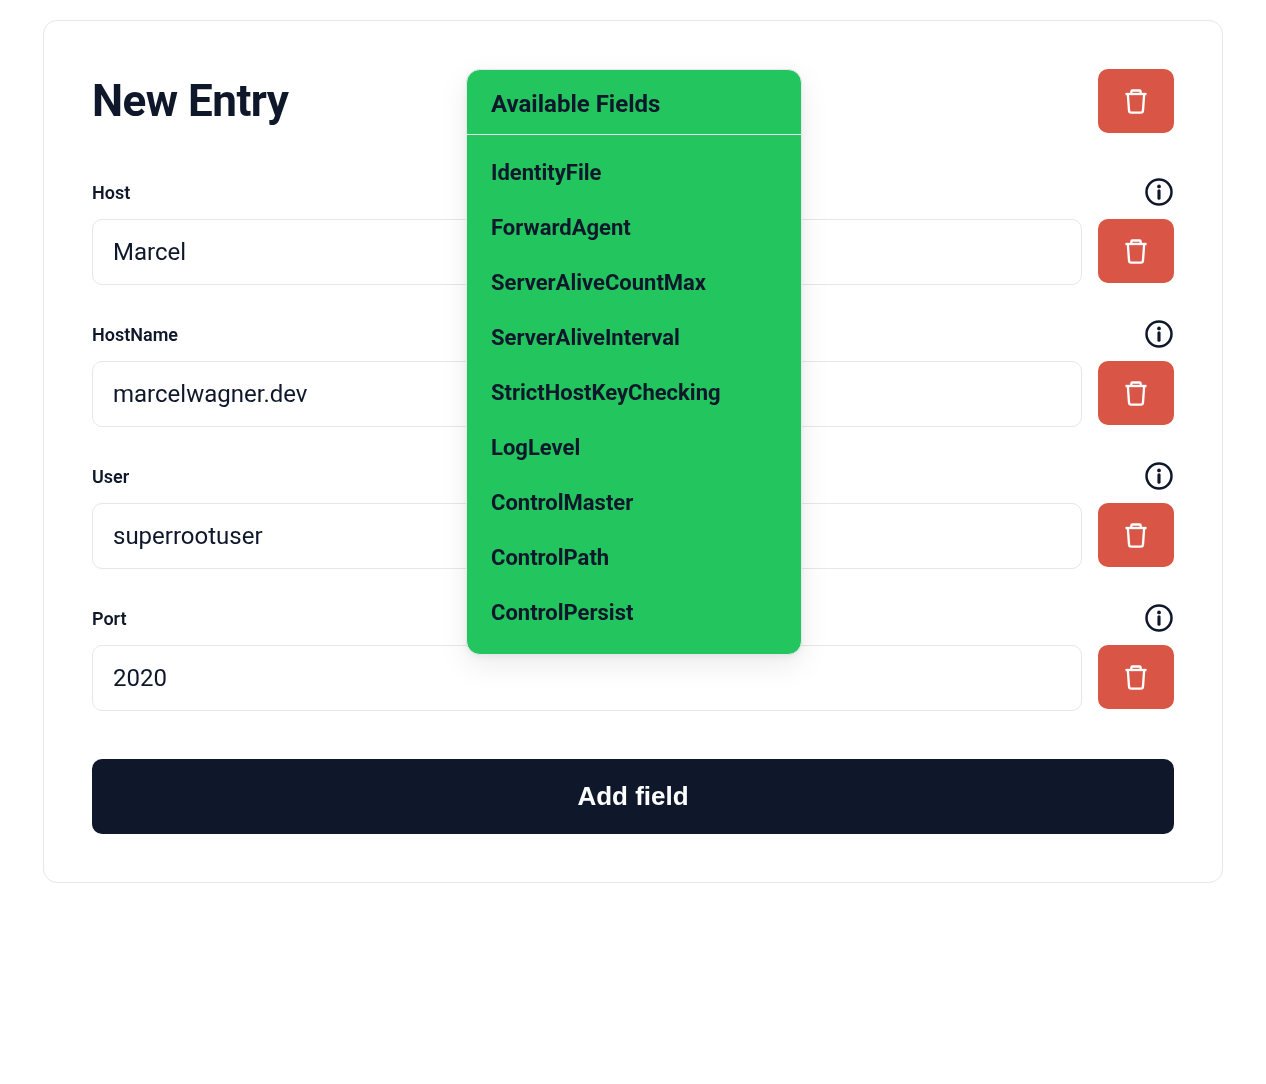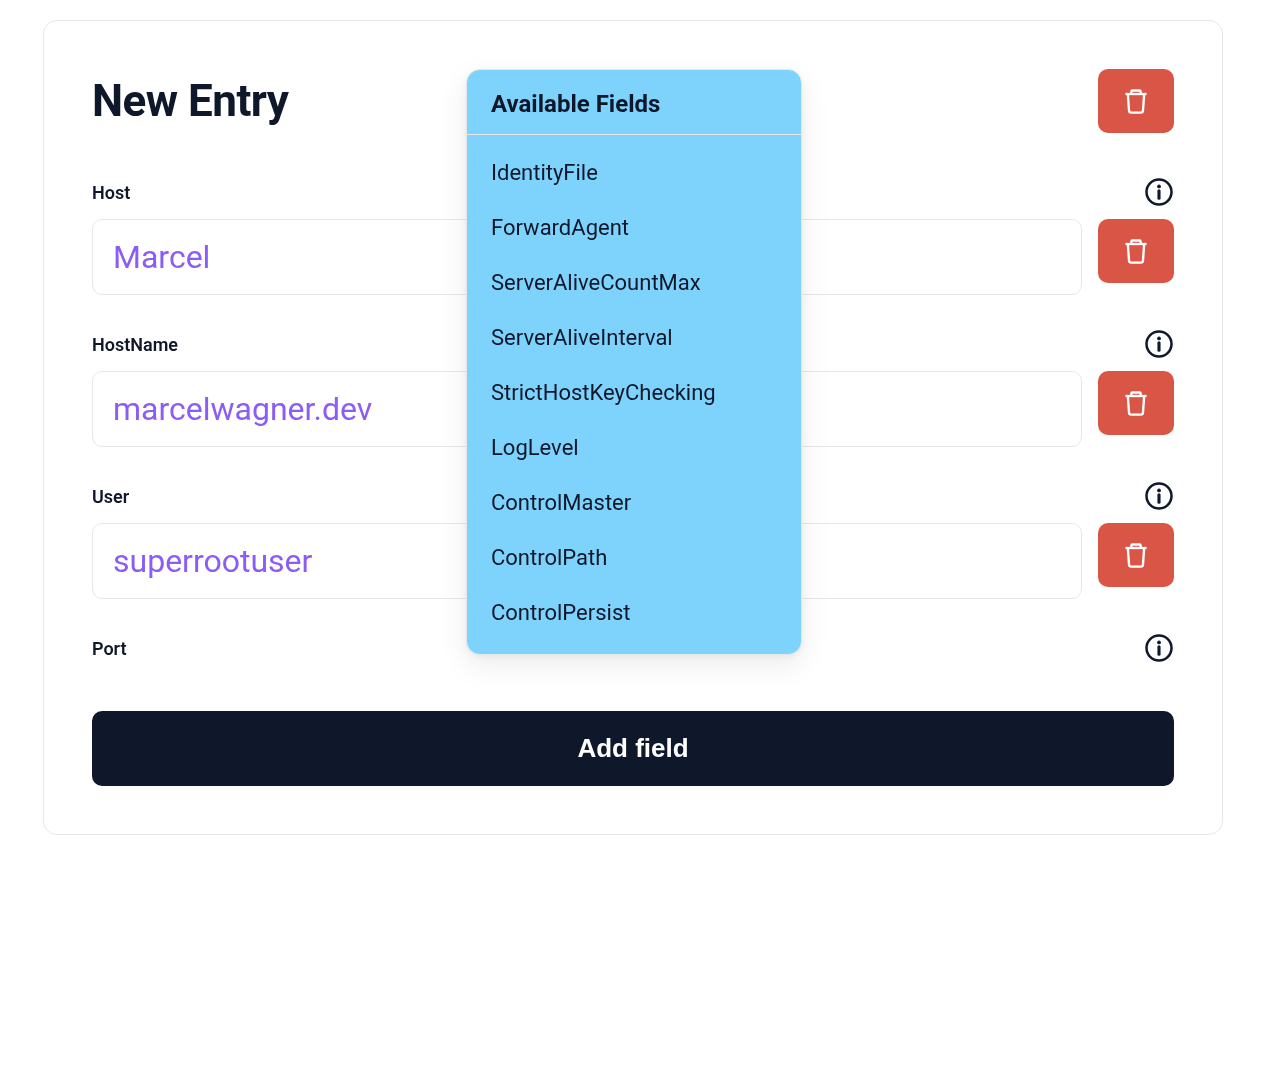--- a/index.html
+++ b/index.html
@@ -86,22 +86,22 @@
     .input-row {
       display: flex;
       gap: 16px;
       align-items: stretch;
     }
     .text-input {
       flex: 1;
       border: 1px solid #e5e7eb;
       border-radius: 10px;
       padding: 18px 20px;
-      font-size: 32px;
-      color: #8b5cf6;
+      font-size: 24px;
+      color: #0f172a;
       font-family: inherit;
       outline: none;
       background: #ffffff;
     }
     .add-field-btn {
       width: 100%;
       background: #0f172a;
       color: #ffffff;
       border: none;
       border-radius: 10px;
@@ -109,21 +109,21 @@
       font-size: 26px;
       font-weight: 600;
       cursor: pointer;
       margin-top: 14px;
     }
     .popover {
       position: absolute;
       top: 48px;
       left: 422px;
       width: 336px;
-      background: #7dd3fc;
+      background: #22c55e;
       border: 1px solid #e5e7eb;
       border-radius: 14px;
       box-shadow: 0 10px 30px rgba(0,0,0,0.08), 0 2px 6px rgba(0,0,0,0.05);
       overflow: hidden;
     }
     .popover-header {
       padding: 20px 24px 16px 24px;
       font-size: 24px;
       font-weight: 700;
       color: #0f172a;
@@ -131,20 +131,21 @@
     }
     .popover-list {
       list-style: none;
       padding: 10px 0 14px 0;
     }
     .popover-item {
       padding: 15px 24px;
       font-size: 22px;
       color: #0f172a;
       cursor: pointer;
+      font-weight: bold;
     }
   </style>
 </head>
 <body>
 
 <div class="card">
 
   <div class="header-row">
     <h1 class="page-title">New Entry</h1>
     <button class="delete-btn">
@@ -224,20 +225,30 @@
 
   
   <div class="field-group">
     <div class="label-row">
       <span class="field-label">Port</span>
       <svg class="info-icon" viewBox="0 0 24 24">
         <circle class="outer" cx="12" cy="12" r="10"></circle>
         <circle class="i-dot" cx="12" cy="7.5" r="1.5"></circle>
         <line class="i-stem" x1="12" y1="11" x2="12" y2="17"></line>
       </svg>
+    </div>
+    <div class="input-row">
+      <input class="text-input" type="text" value="2020" style="">
+      <button class="delete-btn">
+        <svg viewBox="0 0 24 24">
+          <path d="M3 6h18"></path>
+          <path d="M8 6V4a1 1 0 0 1 1-1h6a1 1 0 0 1 1 1v2"></path>
+          <path d="M19 6l-1 14a2 2 0 0 1-2 2H8a2 2 0 0 1-2-2L5 6"></path>
+        </svg>
+      </button>
     </div>
   </div>
 
   <button class="add-field-btn">Add field</button>
 
   
   <div class="popover">
     <div class="popover-header">Available Fields</div>
     <ul class="popover-list">
       <li class="popover-item">IdentityFile</li>

